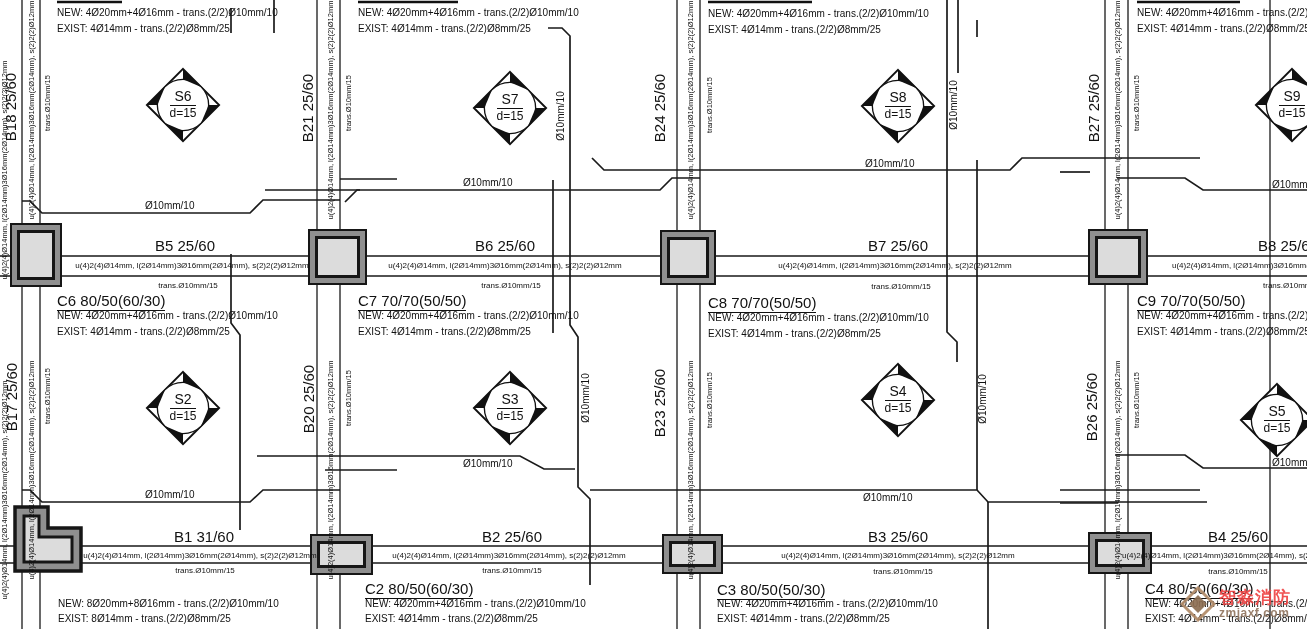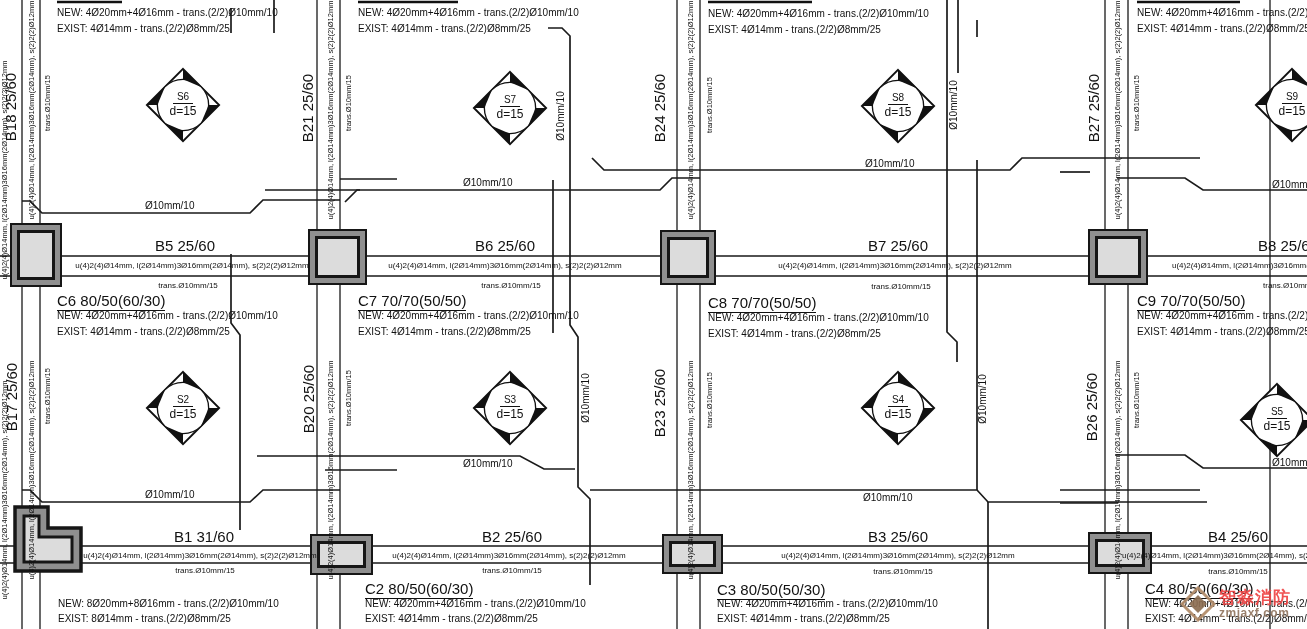--- a/index.html
+++ b/index.html
@@ -6,21 +6,21 @@
   #canvas{position:relative;width:1307px;height:629px;background:#ffffff;overflow:hidden;
           font-family:"Liberation Sans","DejaVu Sans",sans-serif;color:#111;}
   svg.layer{position:absolute;left:0;top:0;z-index:1;}
   
   .col{position:absolute;z-index:2;background:#8f8f8f;border:2px solid #161616;padding:5px;box-sizing:border-box;}
   .col-in{width:100%;height:100%;border:3px solid #161616;background:#dcdcdc;box-sizing:border-box;}
   .col-l{position:absolute;z-index:2;}
   
   .slab{position:absolute;width:76px;height:76px;z-index:3;}
   .slab-text{position:absolute;inset:0;display:flex;flex-direction:column;align-items:center;justify-content:center;color:#111;z-index:2;}
-  .slab-name{font-size:10px;border-bottom:1.3px solid #111;padding:0 4px 1px;line-height:1.1;}
+  .slab-name{font-size:14px;border-bottom:1.3px solid #111;padding:0 4px 1px;line-height:1.1;}
   .slab-d{font-size:12px;line-height:1.25;}
   
   .txt{position:absolute;z-index:4;white-space:nowrap;color:#111;}
   .beamlab{font-size:15px;transform:translateX(-50%);}
   .vlab{font-size:15px;transform:translate(-50%,-50%) rotate(-90deg);}
   .ann{font-size:8px;transform:translateX(-50%);}
   .ann-l{font-size:8px;}
   .vann{font-size:7.5px;transform:translate(-50%,-50%) rotate(-90deg);}
   .ctitle{font-size:15px;border-bottom:1.6px solid #111;padding-bottom:1px;}
   .cspec{font-size:10px;}
@@ -192,21 +192,21 @@
         <path d="M40,2 L59,21 L40,13 Z" fill="#111"></path>
         <path d="M78,40 L59,59 L67,40 Z" fill="#111"></path>
         <path d="M40,78 L21,59 L40,67 Z" fill="#111"></path>
         <path d="M2,40 L21,21 L13,40 Z" fill="#111"></path>
       </svg>
     <div class="slab-text">
         <span class="slab-name">S3</span>
         <span class="slab-d">d=15</span>
       </div>
   </div>
-  <div class="slab" style="left:860px;top:370px">
+  <div class="slab" style="left:860px;top:362px">
     <svg width="76" height="76" viewBox="0 0 80 80">
         <polygon points="40,2 78,40 40,78 2,40" fill="#fff" stroke="#111" stroke-width="2"></polygon>
         <circle cx="40" cy="40" r="27" fill="#fff" stroke="#111" stroke-width="1.4"></circle>
         <path d="M40,2 L59,21 L40,13 Z" fill="#111"></path>
         <path d="M78,40 L59,59 L67,40 Z" fill="#111"></path>
         <path d="M40,78 L21,59 L40,67 Z" fill="#111"></path>
         <path d="M2,40 L21,21 L13,40 Z" fill="#111"></path>
       </svg>
     <div class="slab-text">
         <span class="slab-name">S4</span>

